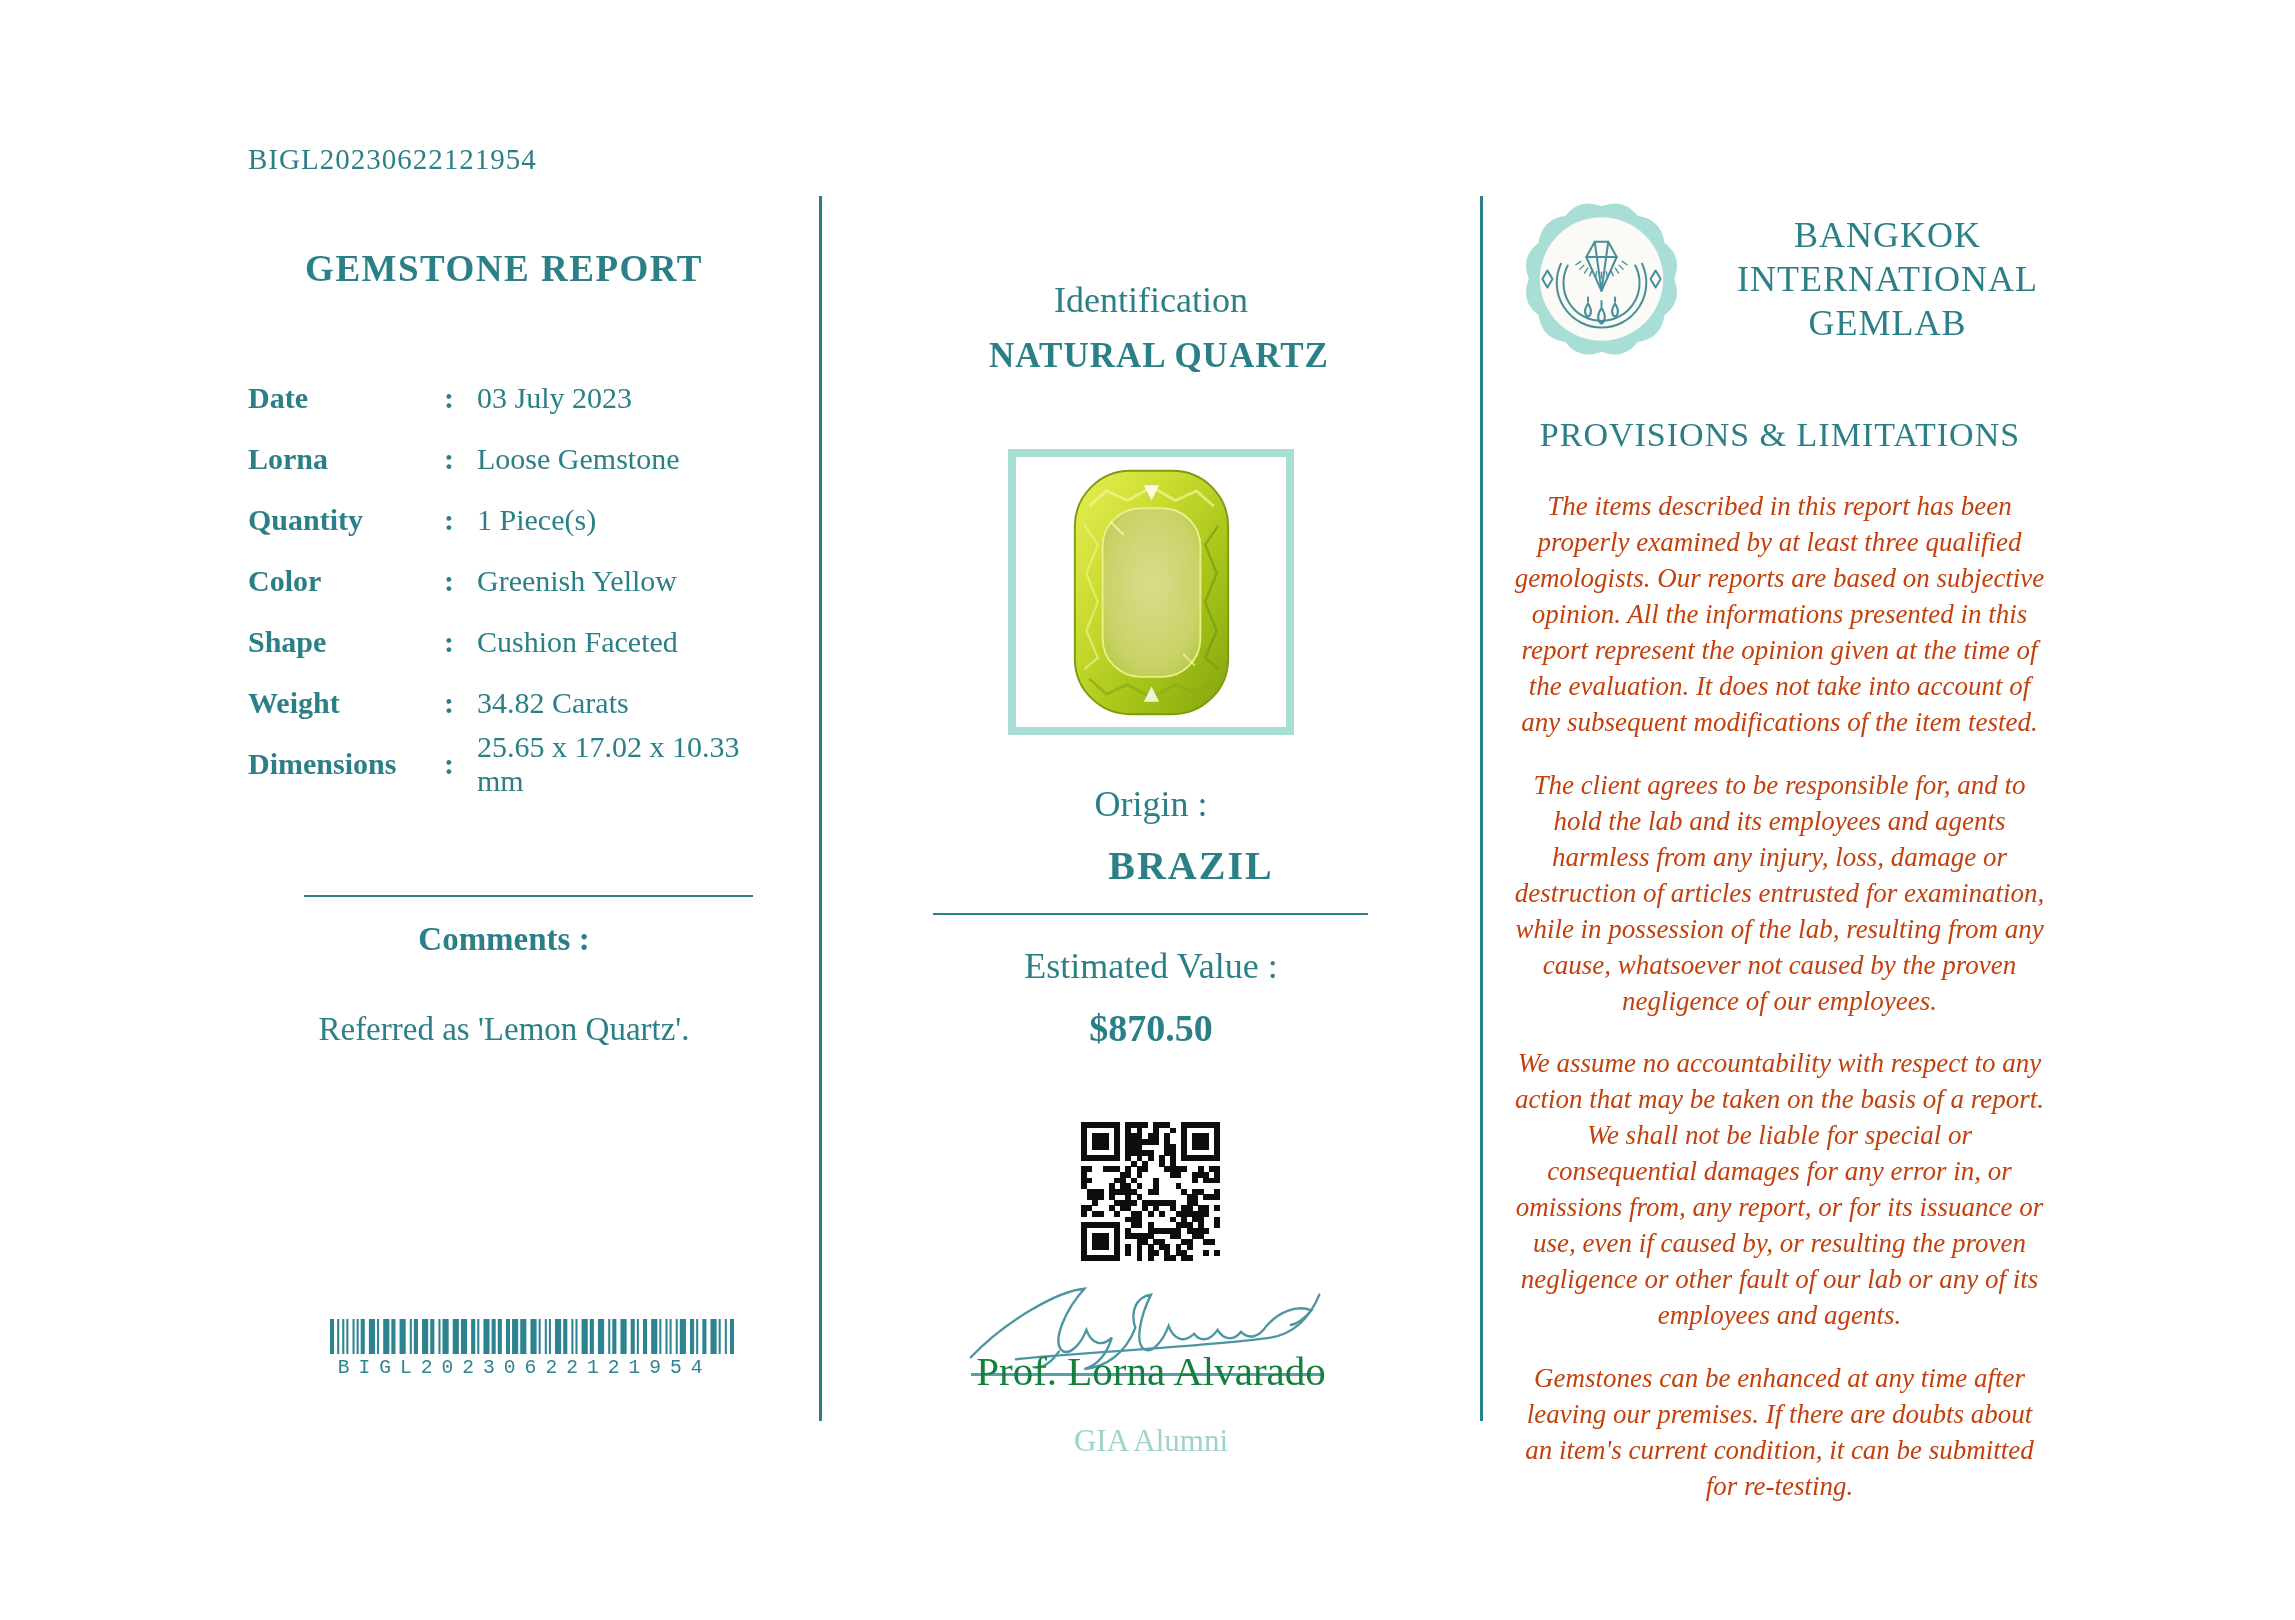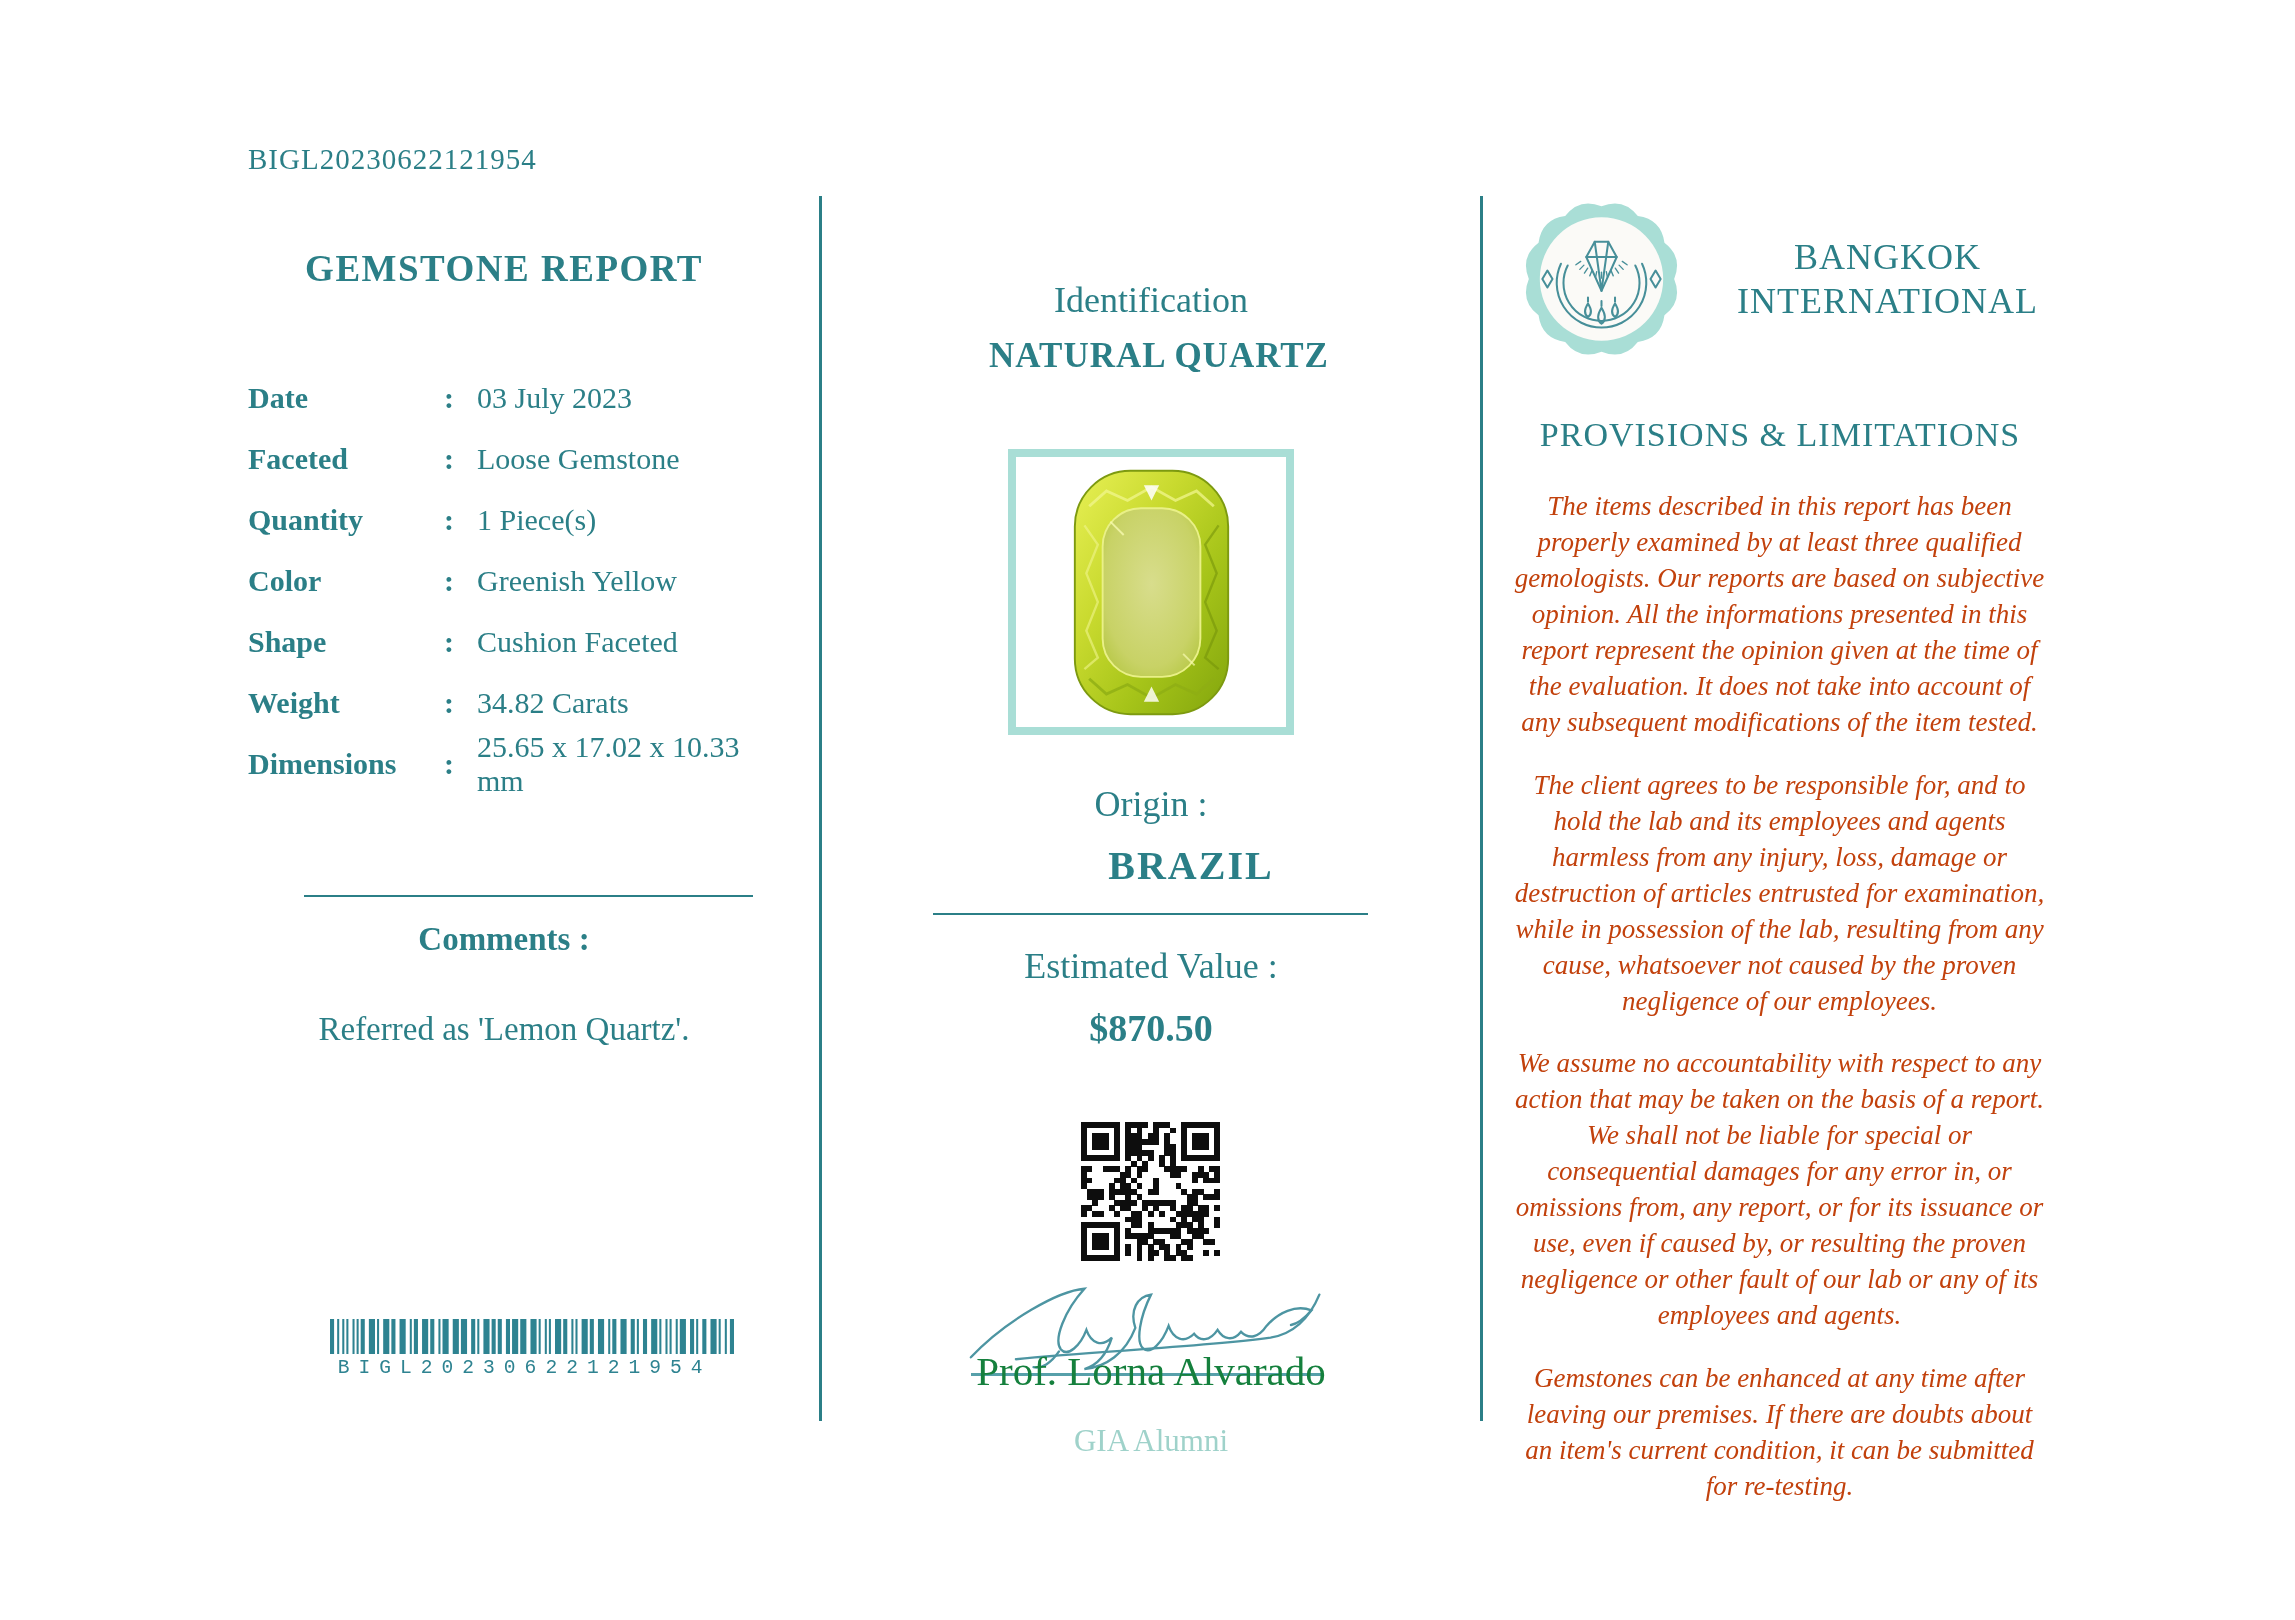--- a/index.html
+++ b/index.html
@@ -83,21 +83,21 @@
   <section class="abs col-left">
     <h1 class="abs center report-title">GEMSTONE REPORT</h1>
 
     <div class="abs fields">
       <div class="field-row">
         <span class="f-label">Date</span>
           <span class="f-colon">:</span>
           <span class="f-value">03 July 2023</span>
       </div>
       <div class="field-row">
-        <span class="f-label">Faceted</span>
+        <span class="f-label">Lorna</span>
           <span class="f-colon">:</span>
           <span class="f-value">Loose Gemstone</span>
       </div>
       <div class="field-row">
         <span class="f-label">Quantity</span>
           <span class="f-colon">:</span>
           <span class="f-value">1 Piece(s)</span>
       </div>
       <div class="field-row">
         <span class="f-label">Color</span>
@@ -593,20 +593,21 @@
           <path d="M 84,129 q -7,11 0,16 q 7,-5 0,-16 Z"></path>
           <path d="M 100,134 q -8,13 0,19 q 8,-6 0,-19 Z"></path>
           <path d="M 116,129 q -7,11 0,16 q 7,-5 0,-16 Z"></path>
           <path d="M 30,100 l 6,-10 6,10 -6,10 Z"></path>
           <path d="M 158,100 l 6,-10 6,10 -6,10 Z"></path>
         </g>
       </svg>
       <div class="lab-name">
         <div>BANGKOK</div>
         <div>INTERNATIONAL</div>
+        <div>GEMLAB</div>
       </div>
     </div>
 
     <div class="abs center prov-heading">PROVISIONS &amp; LIMITATIONS</div>
 
     <div class="abs provisions">
       <p>The items described in this report has been properly examined by at least three qualified gemologists. Our reports are based on subjective opinion. All the informations presented in this report represent the opinion given at the time of the evaluation. It does not take into account of any subsequent modifications of the item tested.</p>
       <p>The client agrees to be responsible for, and to hold the lab and its employees and agents harmless from any injury, loss, damage or destruction of articles entrusted for examination, while in possession of the lab, resulting from any cause, whatsoever not caused by the proven negligence of our employees.</p>
       <p>We assume no accountability with respect to any action that may be taken on the basis of a report. We shall not be liable for special or consequential damages for any error in, or omissions from, any report, or for its issuance or use, even if caused by, or resulting the proven negligence or other fault of our lab or any of its employees and agents.</p>
       <p>Gemstones can be enhanced at any time after leaving our premises. If there are doubts about an item's current condition, it can be submitted for re-testing.</p>

